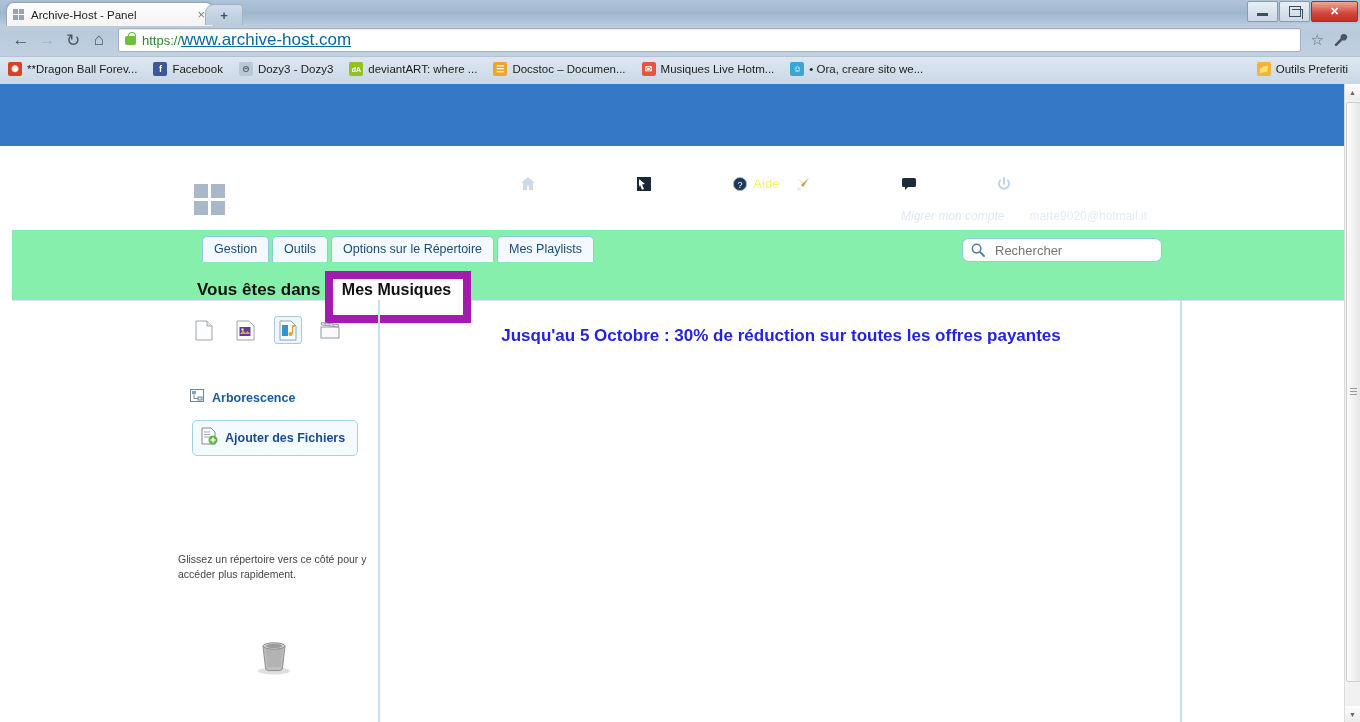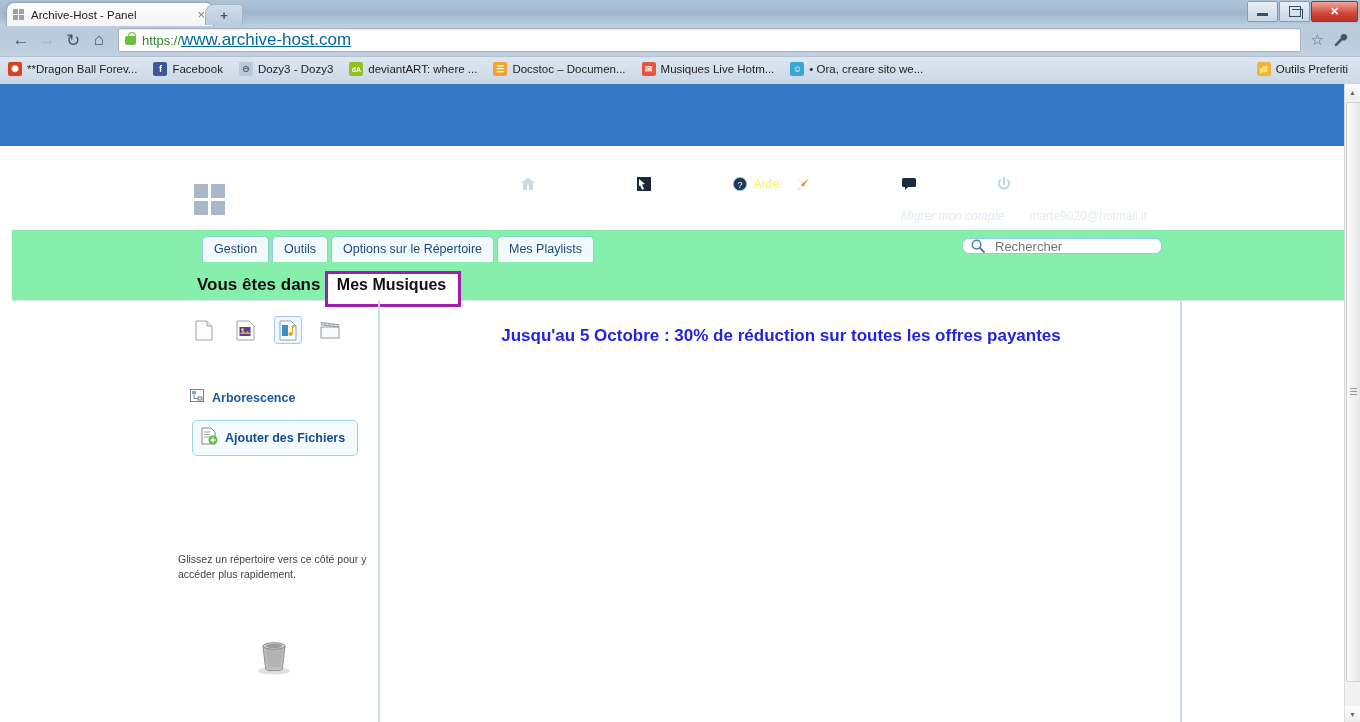--- a/index.html
+++ b/index.html
@@ -102,24 +102,24 @@
   .tabstrip{position:absolute;left:0;top:146px;width:1345px;height:70px;
     background:#86efac;border-bottom:1px solid #d8e4ef;margin-left:12px;}
   .tabs{position:absolute;left:190px;top:6px;display:flex;gap:3px;}
   .ptab{background:#f2f9ff;border:1px solid #8fcbe0;border-bottom:none;
     border-top-left-radius:5px;border-top-right-radius:5px;
     padding:5px 11px 6px;font-size:12.5px;color:#1a4b7a;cursor:pointer;}
 
   .breadcrumb{position:absolute;left:185px;top:41px;display:flex;align-items:baseline;}
   .bc-label{font-size:17px;font-weight:bold;color:#111;}
   .bc-current{font-size:16px;font-weight:bold;color:#111;
-    border:3px solid #a21caf;background:#fff;padding:2px 12px 10px 9px;margin-left:-6px;}
+    border:8px solid #a21caf;background:#fff;padding:2px 12px 16px 9px;margin-left:-6px;}
 
   .searchwrap{position:absolute;left:950px;top:8px;}
-  .searchbox{width:200px;height:16px;background:#fff;border:1px solid #93c9e2;border-radius:7px;
+  .searchbox{width:200px;height:24px;background:#fff;border:1px solid #93c9e2;border-radius:7px;
     display:flex;align-items:center;padding:0 8px;box-sizing:border-box;}
   .search-ico{margin-right:8px;display:flex;}
   .search-input{border:none;outline:none;font-size:13px;color:#444;width:100%;
     font-family:"Liberation Sans",sans-serif;background:transparent;}
 
   
   .sidebar{position:absolute;left:0;top:216px;width:380px;height:422px;
     border-right:2px solid #c8dff0;box-sizing:border-box;}
   .ftypes{position:absolute;left:190px;top:16px;display:flex;gap:14px;align-items:flex-start;}
   .ftype{width:28px;height:28px;display:flex;align-items:center;justify-content:center;cursor:pointer;

